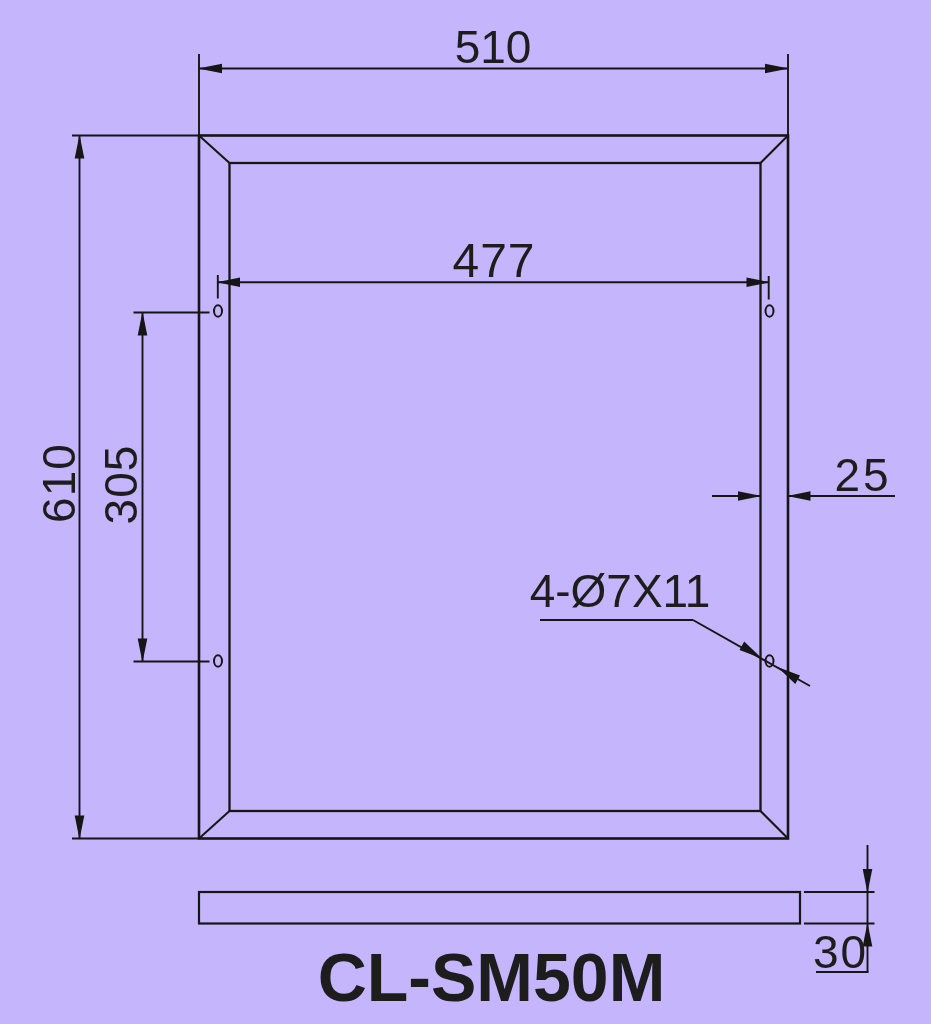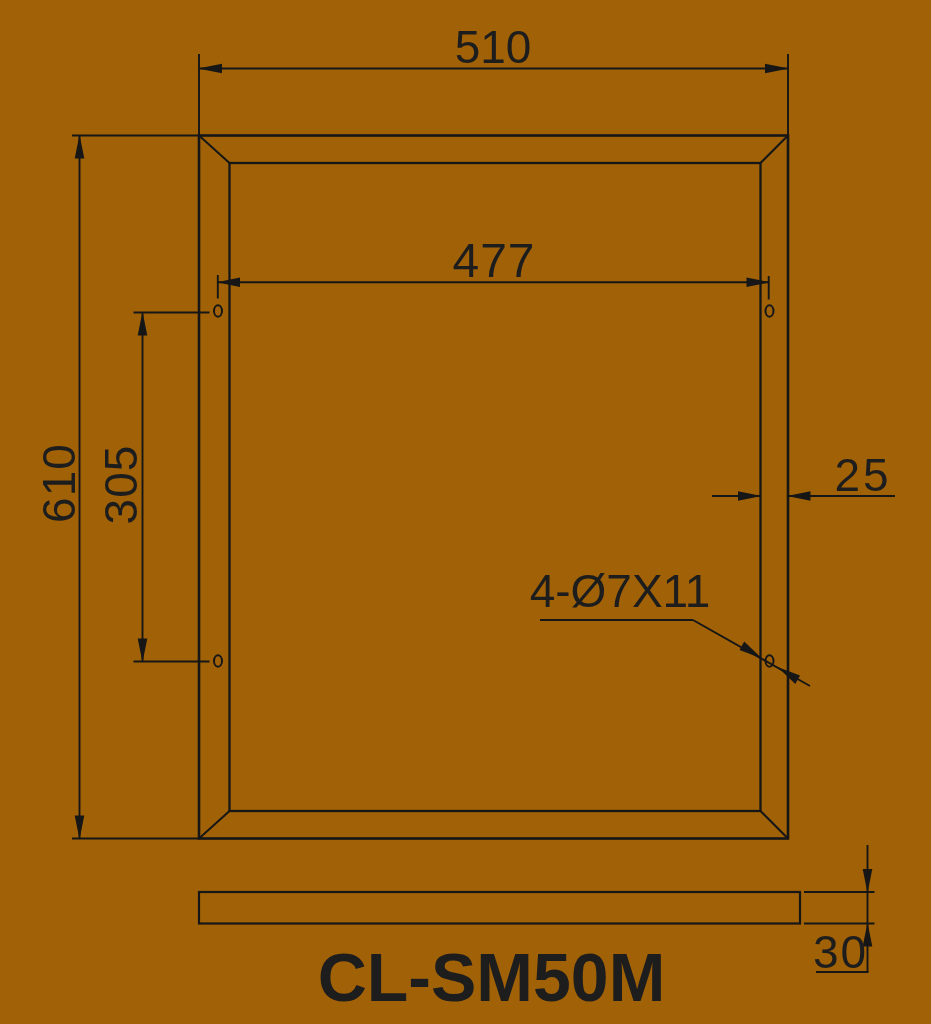--- a/index.html
+++ b/index.html
@@ -1,16 +1,16 @@
 <!DOCTYPE html>
 <html><head>
 <meta charset="utf-8">
 <style>
   html,body{margin:0;padding:0;background:#f9f9f9;}
-  #page{position:relative;width:931px;height:1024px;background:#a16207;overflow:hidden;}
+  #page{position:relative;width:931px;height:1024px;background:#c4b5fd;overflow:hidden;}
   svg{position:absolute;left:0;top:0;}
   text{font-family:"Liberation Sans",sans-serif;fill:#1d1d1d;}
 </style>
 </head>
 <body>
 <div id="page">
 <svg width="931" height="1024" viewBox="0 0 931 1024">
 
   <g stroke="#161616" stroke-width="2.6" fill="none">
     <rect x="199" y="135.5" width="589" height="703"></rect>

